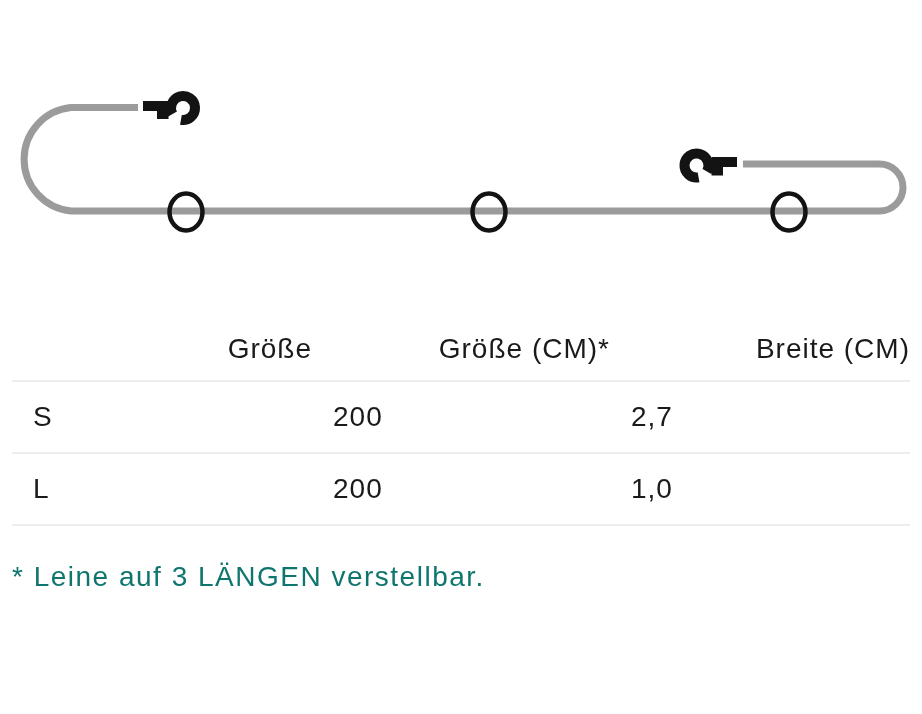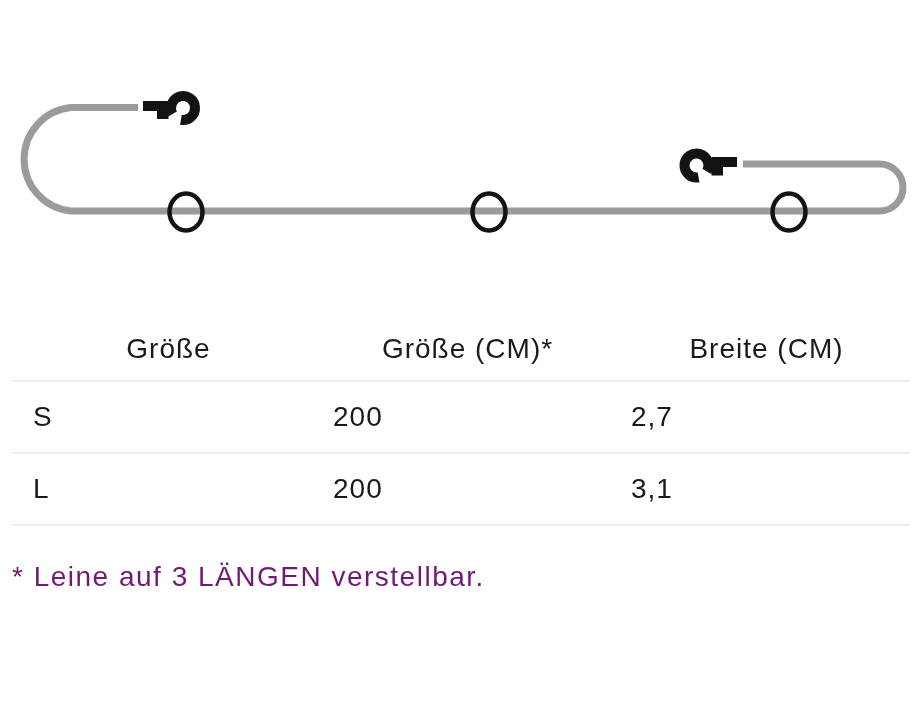--- a/index.html
+++ b/index.html
@@ -30,40 +30,40 @@
     table-layout: fixed;
     font-size: 28px;
     letter-spacing: 1px;
     color: #1a1a1a;
   }
   table.size-table col.c1 { width: 300px; }
   table.size-table col.c2 { width: 298px; }
   table.size-table col.c3 { width: 300px; }
   table.size-table th {
     font-weight: normal;
-    text-align: center;
+    text-align: right;
     height: 63px;
     padding: 0 0 0 13px;
     border-bottom: 2px solid #ededed;
     vertical-align: middle;
   }
   table.size-table td {
     text-align: left;
     height: 70px;
     padding: 0 0 0 21px;
     border-bottom: 2px solid #ededed;
     vertical-align: middle;
   }
   .footnote {
     position: absolute;
     left: 12px;
     top: 561px;
     font-size: 28px;
     letter-spacing: 1.5px;
-    color: #701a75;
+    color: #0f766e;
     white-space: nowrap;
   }
 </style>
 </head>
 <body>
 
 <div class="page">
 
   <svg class="diagram-svg" width="922" height="300" viewBox="0 0 922 300">
 
@@ -99,20 +99,20 @@
     </thead>
     <tbody>
       <tr>
         <td>S</td>
         <td>200</td>
         <td>2,7</td>
       </tr>
       <tr>
         <td>L</td>
         <td>200</td>
-        <td>3,1</td>
+        <td>1,0</td>
       </tr>
     </tbody>
   </table>
 
   <div class="footnote">* Leine auf 3 LÄNGEN verstellbar.</div>
 
 </div>
 
 </body></html>

